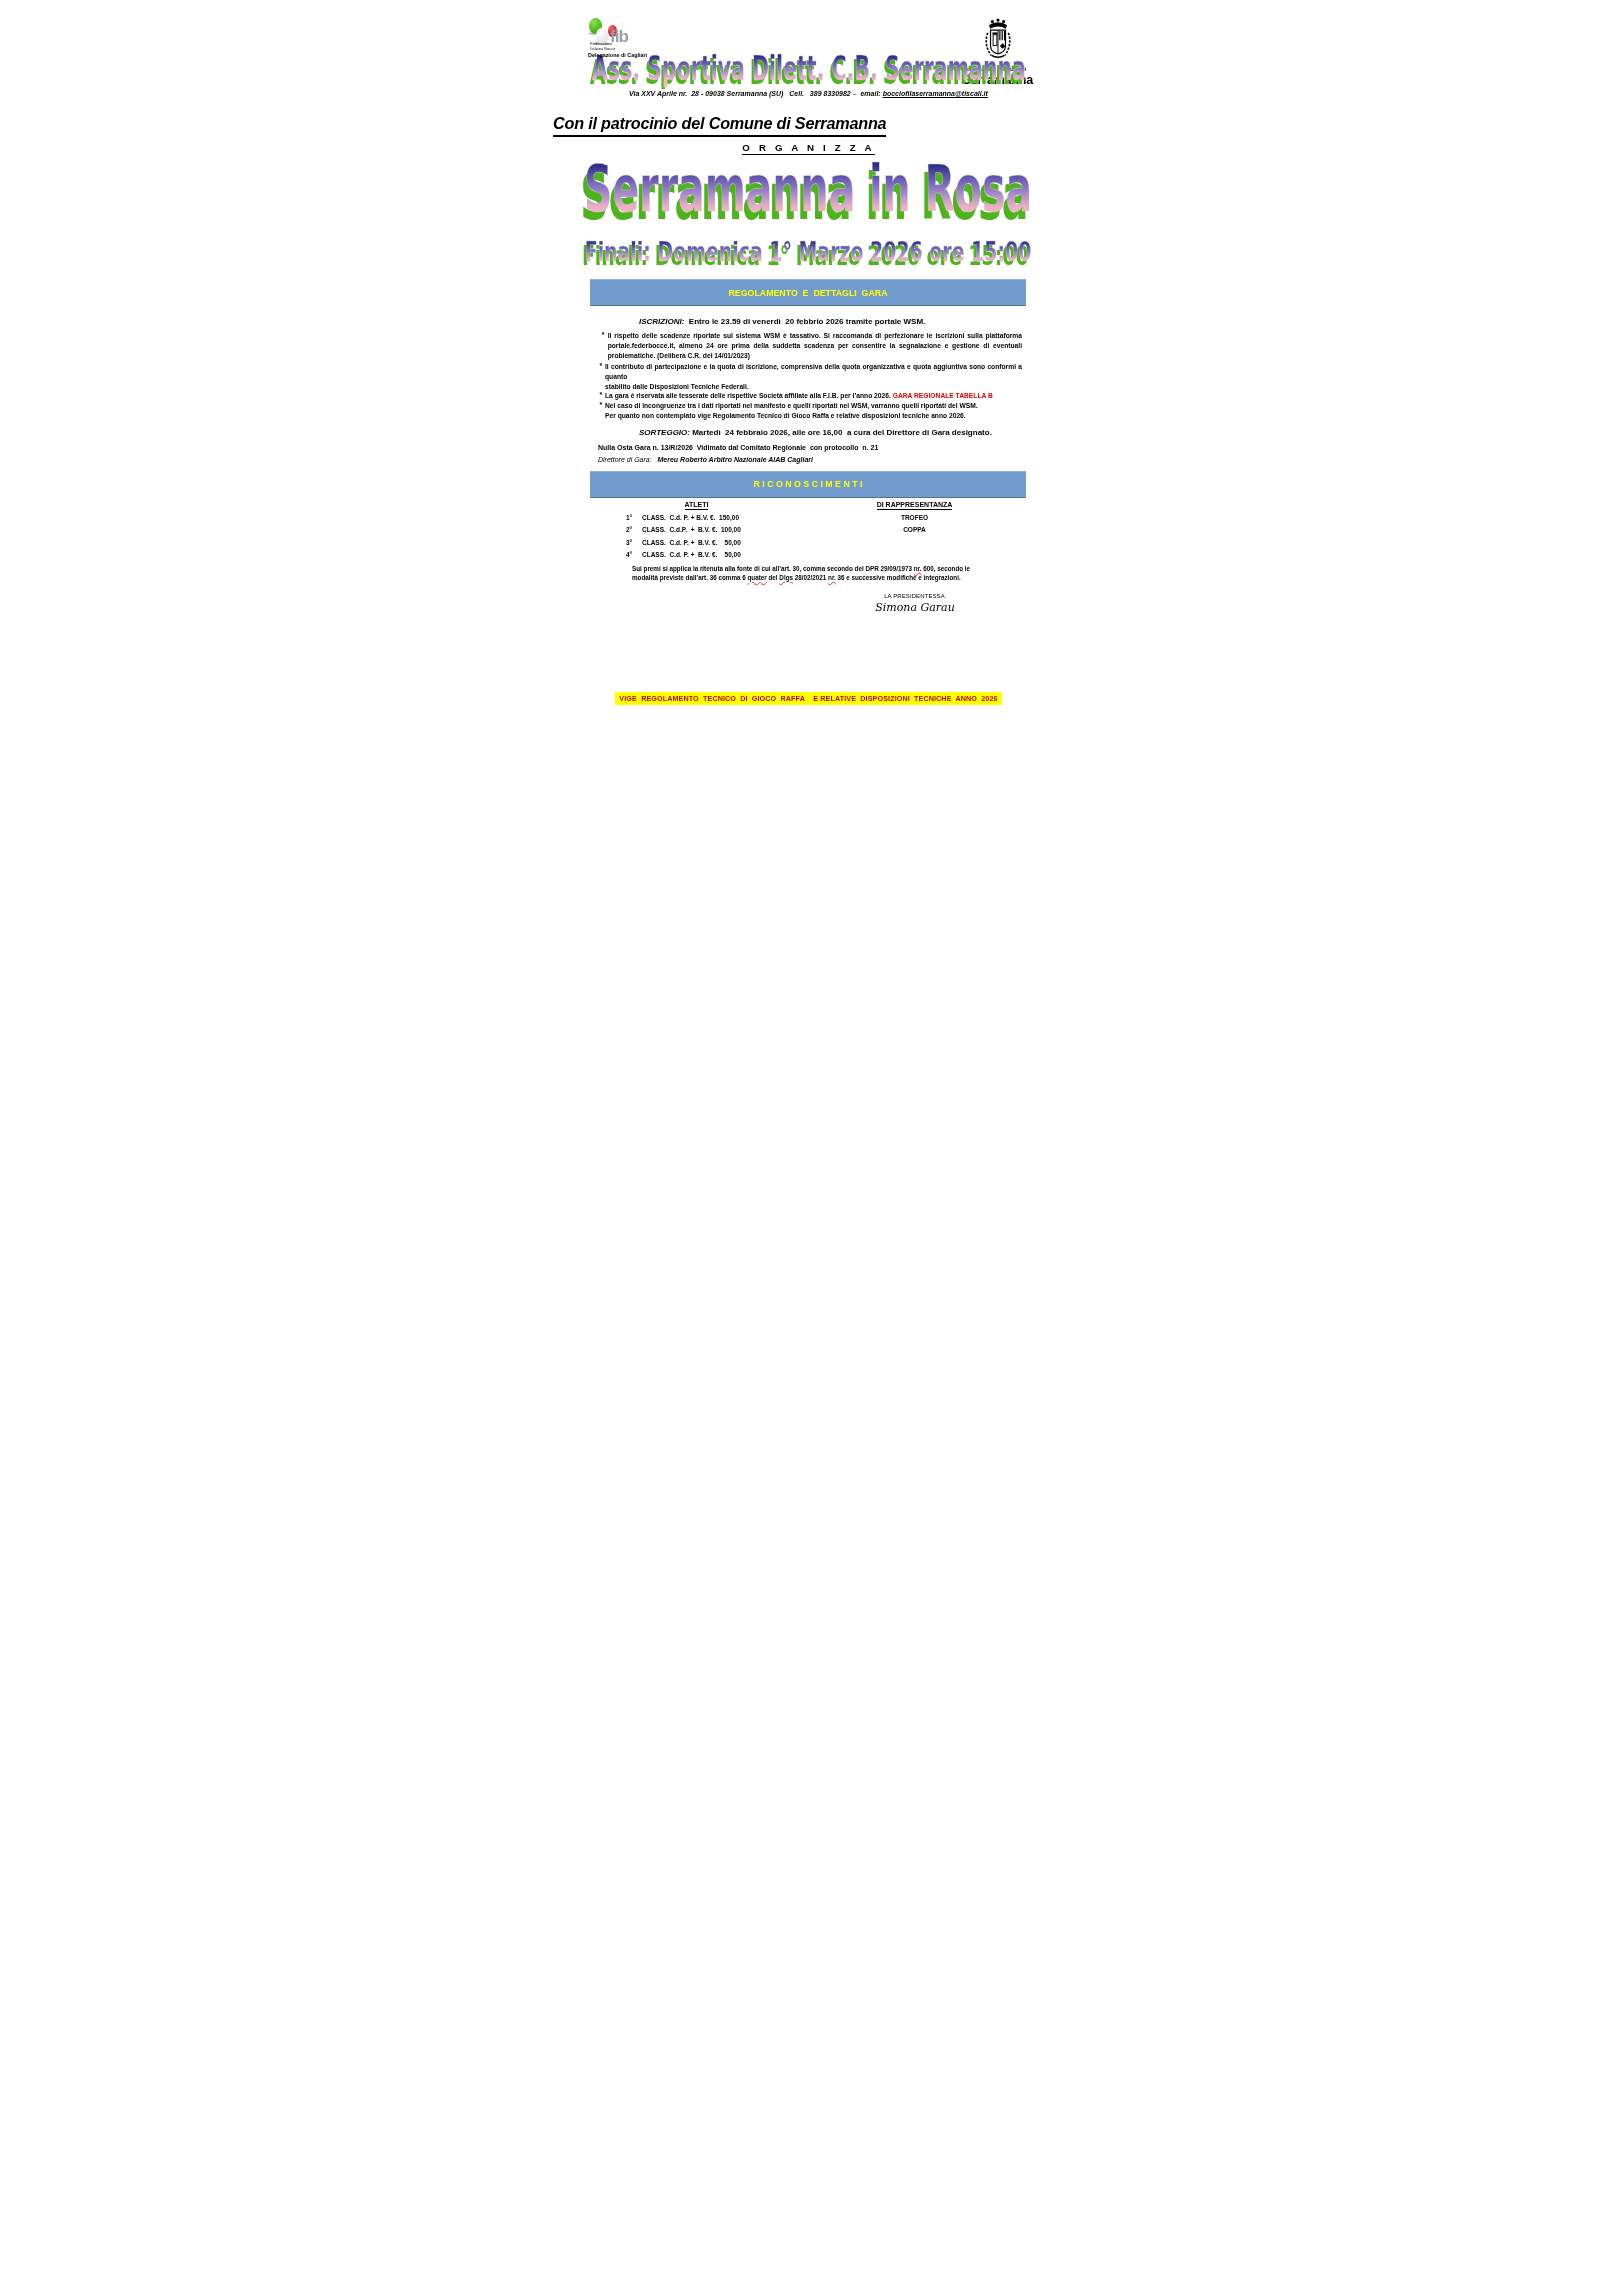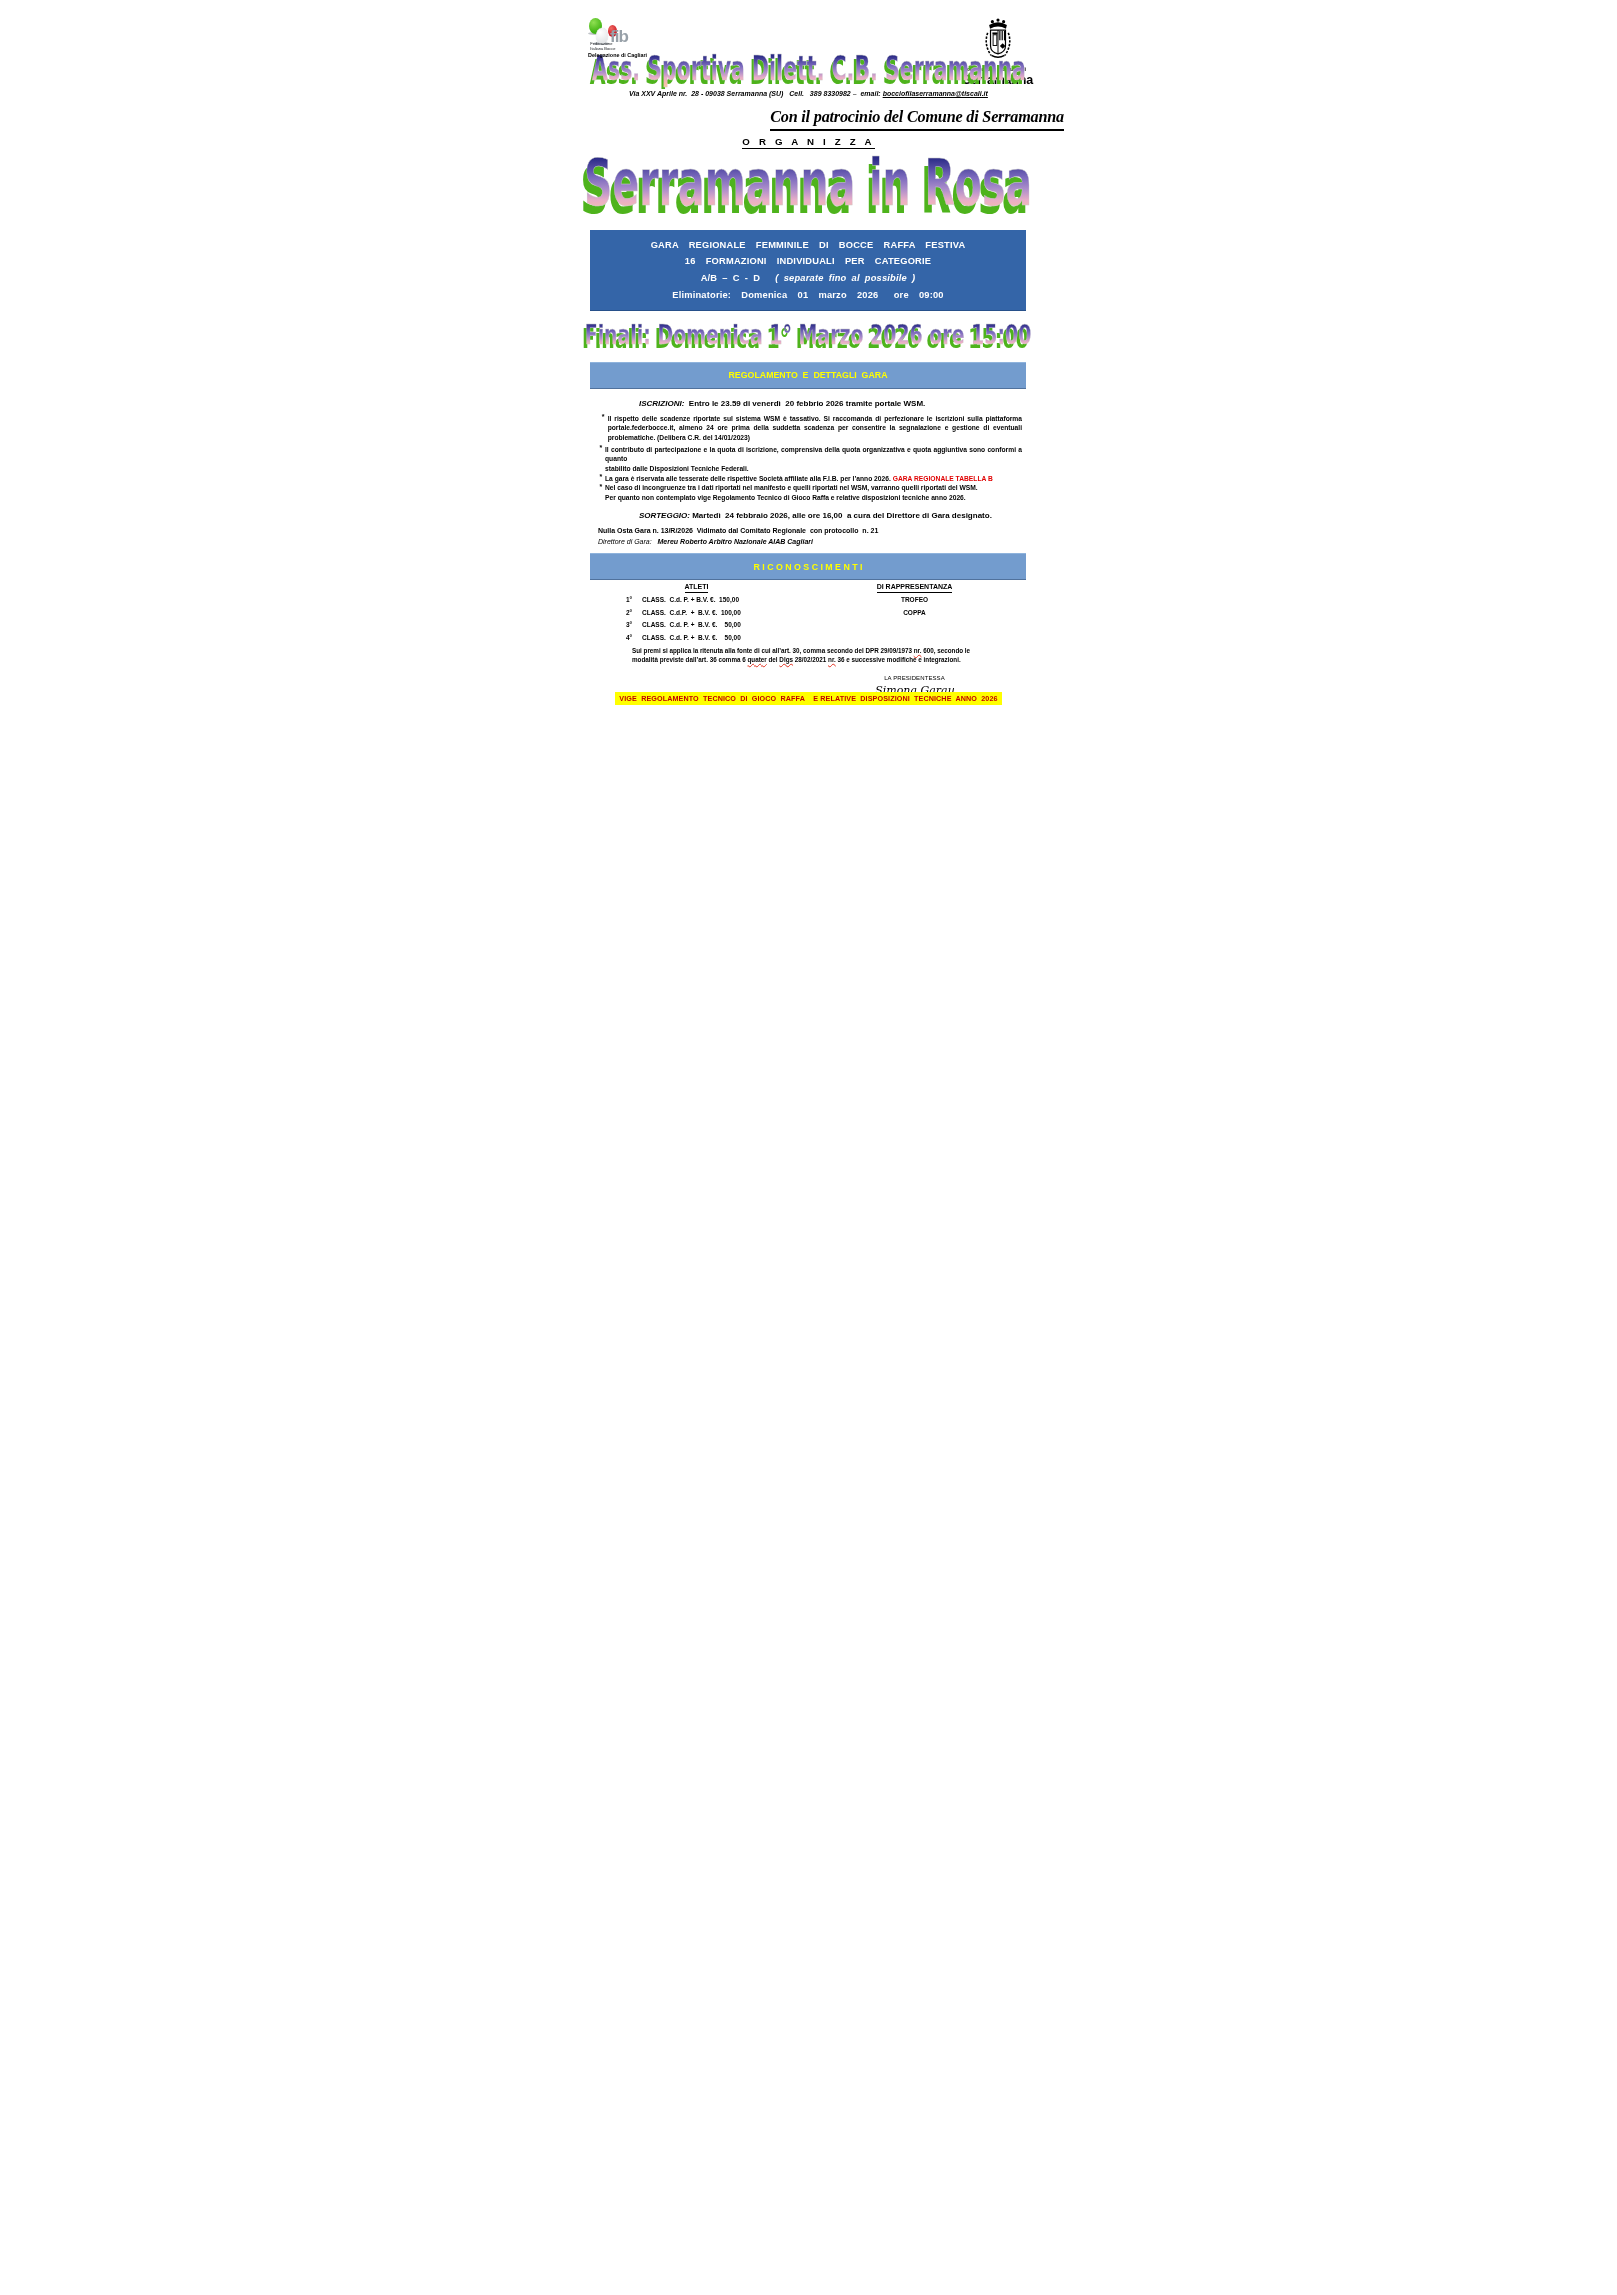--- a/index.html
+++ b/index.html
@@ -24,21 +24,21 @@
 
   
   .wa{display:block;margin:0 auto;}
   .wa-title{margin-top:6.5px;}
   .wa-event{margin-top:1.9px;}
   .wa-finals{margin-top:11px;}
 
   .address{text-align:center;font-weight:bold;font-style:italic;font-size:7px;margin-top:1.9px;white-space:pre;}
   .address a{color:#000;}
 
-  .patron{text-align:right;margin-top:11px;font-family:Liberation Serif, serif;}
+  .patron{text-align:left;margin-top:17px;}
   .patron span{display:inline-block;font-size:16.2px;font-weight:bold;font-style:italic;letter-spacing:-0.2px;
                border-bottom:2.8px solid #000;padding-bottom:1.4px;}
   .org{text-align:center;margin-top:5.6px;}
   .org span{display:inline-block;font-size:9.7px;font-weight:bold;letter-spacing:3.2px;
             border-bottom:1.4px solid #000;padding-bottom:0.9px;}
 
   
   .bluebox{width:436px;margin-left:37px;margin-top:7.4px;background:#3465a8;
            border-bottom:0.9px solid #27508a;padding:11px 0 9.3px;text-align:center;color:#fff;box-sizing:border-box;}
   .bluebox .bl{font-size:9.3px;font-weight:bold;line-height:9.7px;margin-bottom:7px;
@@ -172,26 +172,20 @@
         <stop offset=".52" stop-color="#ad8ecb"></stop>
           <stop offset=".7" stop-color="#e9aec7"></stop>
         <stop offset=".86" stop-color="#f6bcae"></stop>
           <stop offset="1" stop-color="#fbca9c"></stop>
       </linearGradient>
     </defs>
     <text x="8" y="118" transform="translate(-8,16)" font-family="DejaVu Sans, sans-serif" font-weight="bold" font-size="140" fill="#4eb31c" textLength="972" lengthAdjust="spacingAndGlyphs">Serramanna  in  Rosa</text>
     <text x="8" y="118" font-family="DejaVu Sans, sans-serif" font-weight="bold" font-size="140" fill="url(#g2)" stroke="#cccccc" stroke-width="1" textLength="972" lengthAdjust="spacingAndGlyphs">Serramanna  in  Rosa</text>
   </svg>
 
-  <div class="bluebox">
-    <div class="bl">GARA  REGIONALE  FEMMINILE  DI  BOCCE  RAFFA  FESTIVA</div>
-    <div class="bl">16  FORMAZIONI  INDIVIDUALI  PER  CATEGORIE</div>
-    <div class="bl"><span>A/B – C - D   </span><span class="note">( separate fino al possibile )</span></div>
-    <div class="bl">Eliminatorie:  Domenica  01  marzo  2026   ore  09:00</div>
-  </div>
 
   <svg class="wa wa-finals" width="455" height="30" viewBox="0 0 980 64">
     <defs>
       <linearGradient id="g3" gradientUnits="userSpaceOnUse" x1="0" y1="4" x2="0" y2="60">
         <stop offset="0" stop-color="#2a2a86"></stop>
           <stop offset=".32" stop-color="#7a69bd"></stop>
         <stop offset=".52" stop-color="#ad8ecb"></stop>
           <stop offset=".7" stop-color="#e9aec7"></stop>
         <stop offset=".86" stop-color="#f6bcae"></stop>
           <stop offset="1" stop-color="#fbca9c"></stop>

